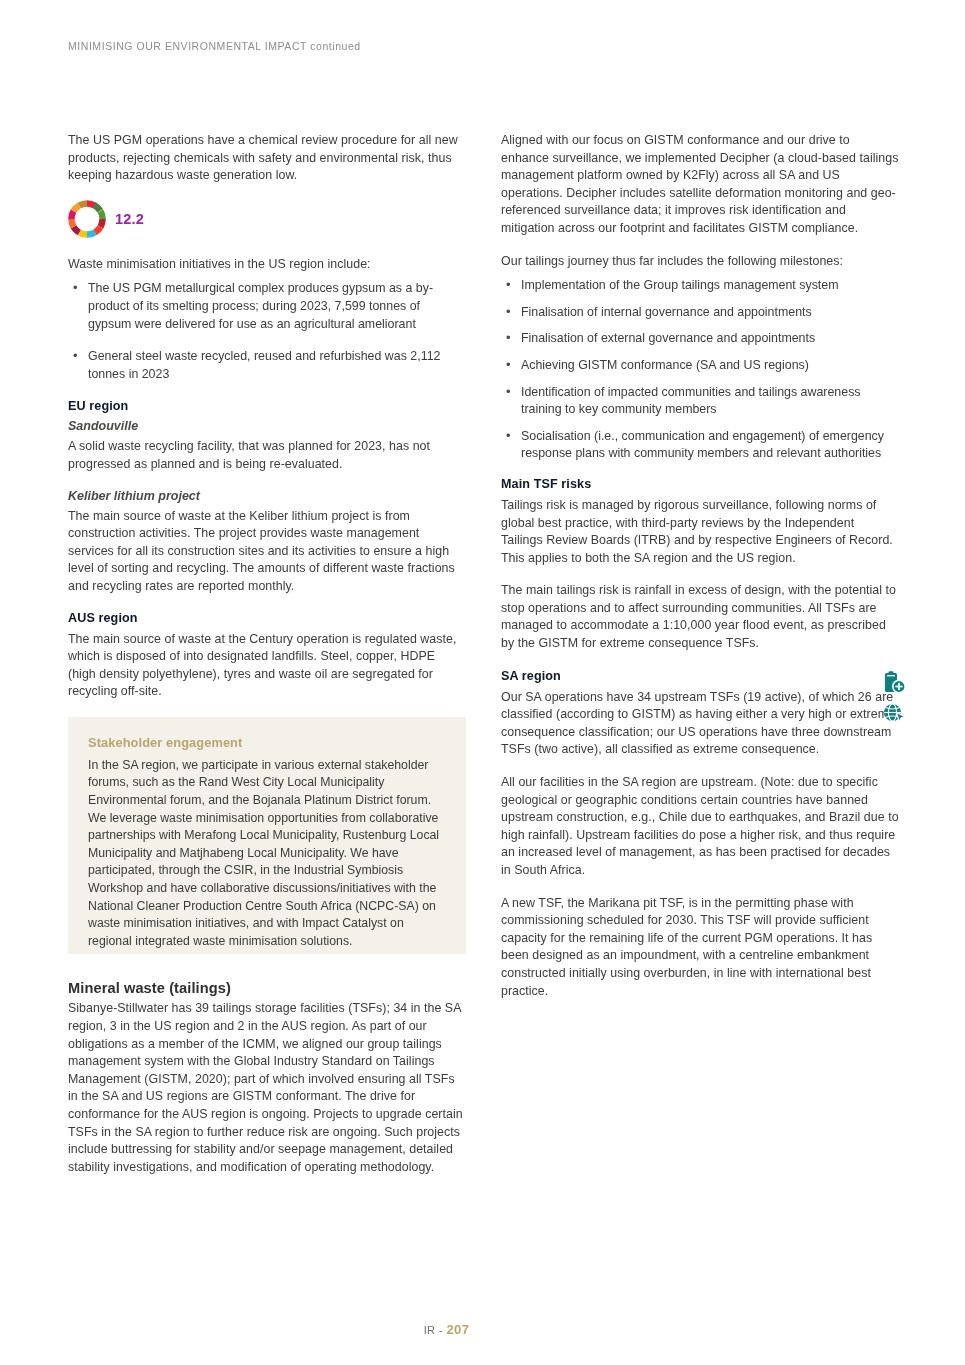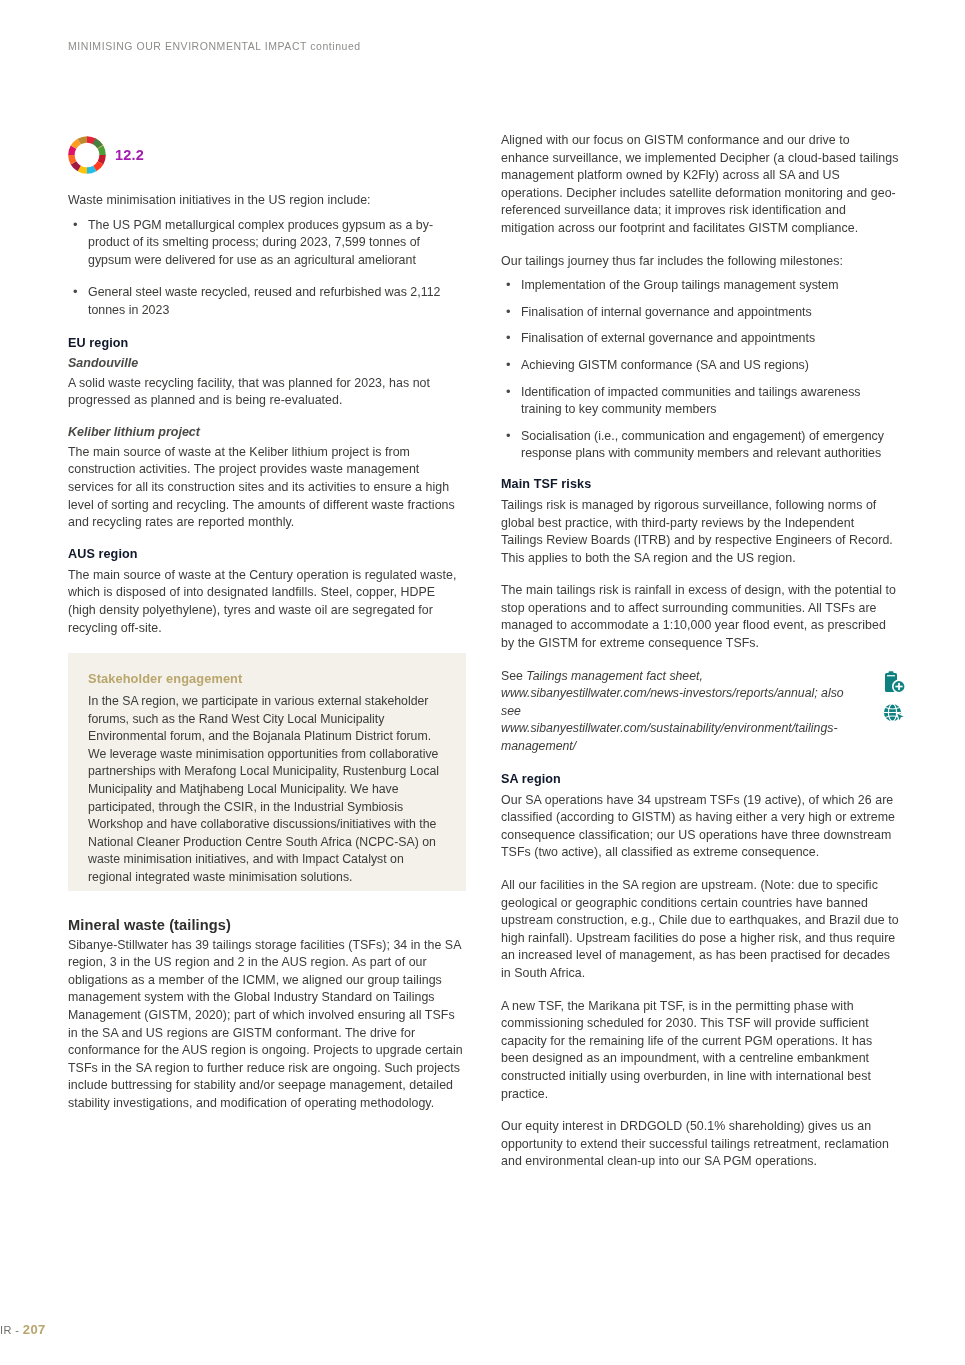--- a/index.html
+++ b/index.html
@@ -154,21 +154,21 @@
     gap: 4px;
   }
   .ref-icons svg { display: block; }
 
   
   .footer {
     position: absolute;
     left: 0;
     right: 0;
     bottom: 28px;
-    text-align: left;
+    text-align: center;
     font-size: 11px;
     color: #6f6f6c;
     letter-spacing: 0.4px;
   }
   .footer .pageno {
     color: #b9a66c;
     font-weight: bold;
     font-size: 13px;
   }
 </style>
@@ -179,20 +179,21 @@
 
   <div class="runhead">
     <span>MINIMISING OUR ENVIRONMENTAL IMPACT</span>
     <span class="cont">continued</span>
   </div>
 
   <div class="columns">
 
     <div class="col left">
 
+      <p class="body-text">The US PGM operations have a chemical review procedure for all new products, rejecting chemicals with safety and environmental risk, thus keeping hazardous waste generation low.</p>
 
       <div class="sdg-row">
         <span>
           <svg class="sdg-wheel" viewBox="0 0 100 100" aria-hidden="true">
             <g transform="translate(50,50)">
               <g fill="none" stroke-width="17">
                 <path stroke="#e5243b" d="M 0,-41 A 41,41 0 0,1 20.5,-35.5"></path>
                 <path stroke="#dda63a" d="M 20.5,-35.5 A 41,41 0 0,1 35.5,-20.5"></path>
                 <path stroke="#4c9f38" d="M 35.5,-20.5 A 41,41 0 0,1 41,0"></path>
                 <path stroke="#c5192d" d="M 41,0 A 41,41 0 0,1 35.5,20.5"></path>
@@ -254,21 +255,20 @@
         <li>Achieving GISTM conformance (SA and US regions)</li>
         <li>Identification of impacted communities and tailings awareness training to key community members</li>
         <li>Socialisation (i.e., communication and engagement) of emergency response plans with community members and relevant authorities</li>
       </ul>
 
       <div class="sub-gold">Main TSF risks</div>
       <p class="body-text">Tailings risk is managed by rigorous surveillance, following norms of global best practice, with third-party reviews by the Independent Tailings Review Boards (ITRB) and by respective Engineers of Record. This applies to both the SA region and the US region.</p>
       <p class="body-text">The main tailings risk is rainfall in excess of design, with the potential to stop operations and to affect surrounding communities. All TSFs are managed to accommodate a 1:10,000 year flood event, as prescribed by the GISTM for extreme consequence TSFs.</p>
 
       <div class="ref-block">
-        <p class="ref-text"><span class="lead">See </span><span>Tailings management fact sheet, www.sibanyestillwater.com/news-investors/reports/annual; also see www.sibanyestillwater.com/sustainability/environment/tailings-management/</span></p>
         <div class="ref-icons">
           <span>
             <svg width="26" height="26" viewBox="0 0 26 26" aria-hidden="true">
               <rect x="4" y="3" width="12" height="19" rx="1.6" fill="#0e8080"></rect>
               <rect x="7.5" y="1.2" width="5" height="3.2" rx="1.2" fill="#0e8080"></rect>
               <rect x="6" y="5" width="8" height="1.4" fill="#ffffff" opacity="0.85"></rect>
               <circle cx="18" cy="16.5" r="6.2" fill="#0e8080" stroke="#ffffff" stroke-width="1.6"></circle>
               <rect x="17.15" y="12.9" width="1.7" height="7.2" fill="#ffffff"></rect>
               <rect x="14.4" y="15.65" width="7.2" height="1.7" fill="#ffffff"></rect>
             </svg>
@@ -285,21 +285,20 @@
               <path d="M 15.2 12.4 L 24.2 16.6 L 20.2 17.8 L 18.6 22 Z" fill="#0e8080" stroke="#ffffff" stroke-width="1.2" stroke-linejoin="round"></path>
             </svg>
           </span>
         </div>
       </div>
 
       <div class="sub-gold">SA region</div>
       <p class="body-text">Our SA operations have 34 upstream TSFs (19 active), of which 26 are classified (according to GISTM) as having either a very high or extreme consequence classification; our US operations have three downstream TSFs (two active), all classified as extreme consequence.</p>
       <p class="body-text">All our facilities in the SA region are upstream. (Note: due to specific geological or geographic conditions certain countries have banned upstream construction, e.g., Chile due to earthquakes, and Brazil due to high rainfall). Upstream facilities do pose a higher risk, and thus require an increased level of management, as has been practised for decades in South Africa.</p>
       <p class="body-text">A new TSF, the Marikana pit TSF, is in the permitting phase with commissioning scheduled for 2030. This TSF will provide sufficient capacity for the remaining life of the current PGM operations. It has been designed as an impoundment, with a centreline embankment constructed initially using overburden, in line with international best practice.</p>
-      <p class="body-text">Our equity interest in DRDGOLD (50.1% shareholding) gives us an opportunity to extend their successful tailings retreatment, reclamation and environmental clean-up into our SA PGM operations.</p>
 
     </div>
   </div>
 
   <div class="footer">
     <span>IR - </span><span class="pageno">207</span>
   </div>
 
 </div>
 

